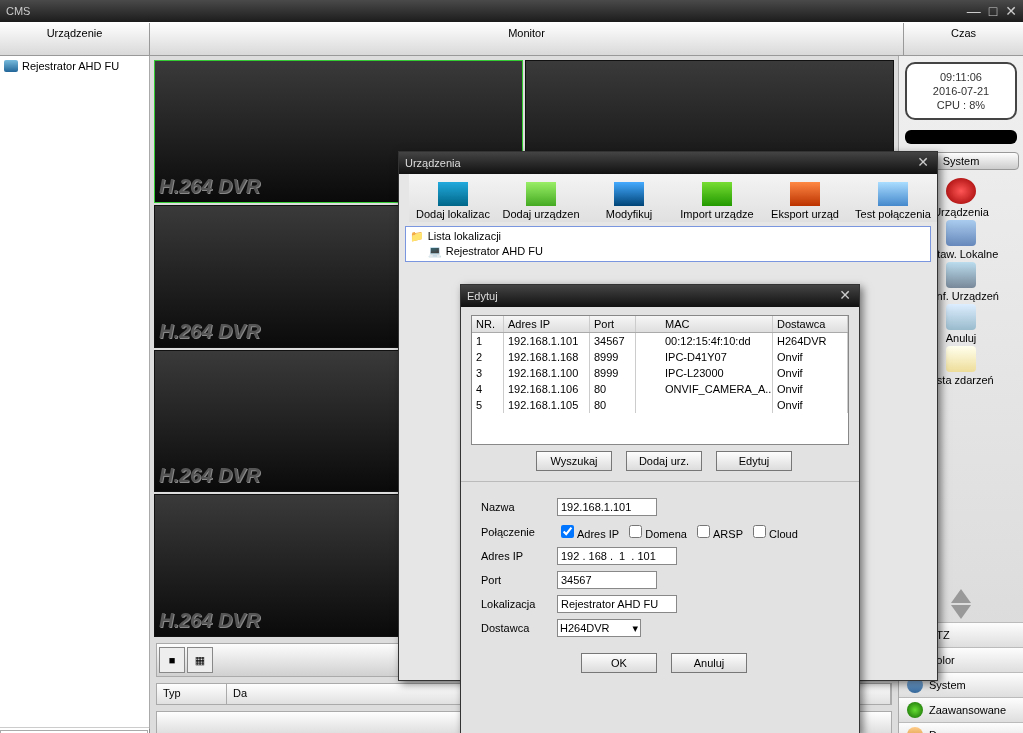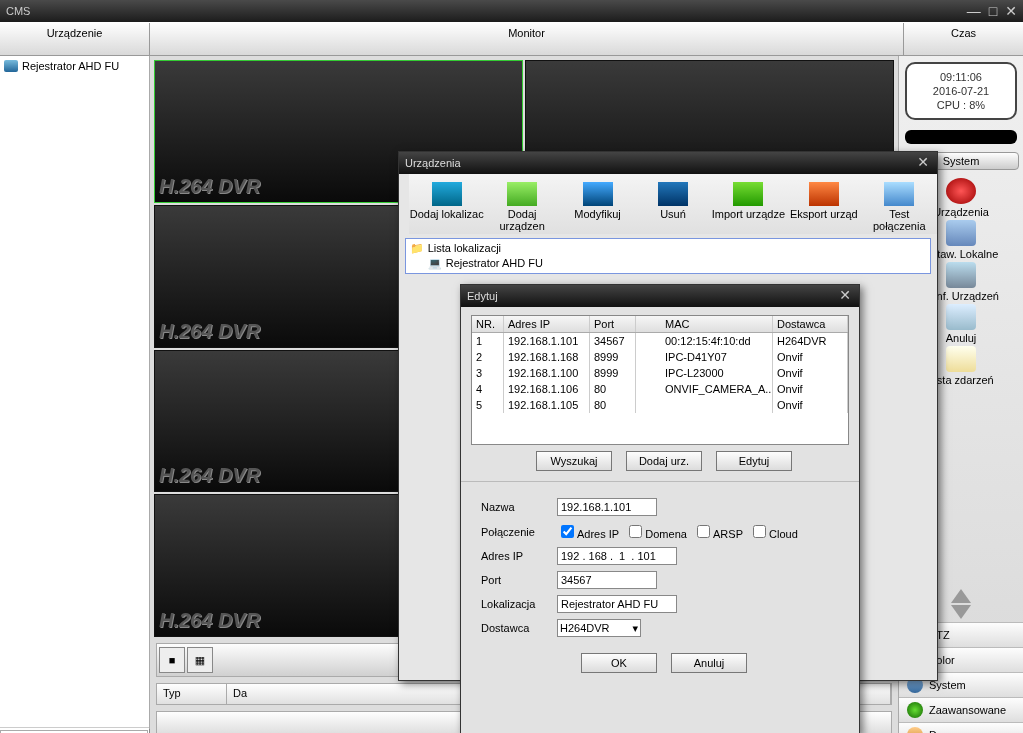--- a/index.html
+++ b/index.html
@@ -166,24 +166,20 @@
           </div>
         <div class="tool">
             <div class="tool-icon" style="background:linear-gradient(#9e6,#4a2)"></div>
             <div>Dodaj urządzen</div>
           </div>
         <div class="tool">
             <div class="tool-icon" style="background:linear-gradient(#4af,#047)"></div>
             <div>Modyfikuj</div>
           </div>
         <div class="tool">
-            <div class="tool-icon" style="background:linear-gradient(#27b,#036);border-radius:0"></div>
-            <div>Usuń</div>
-          </div>
-        <div class="tool">
             <div class="tool-icon" style="background:linear-gradient(#7d3,#290)"></div>
             <div>Import urządze</div>
           </div>
         <div class="tool">
             <div class="tool-icon" style="background:linear-gradient(#f84,#b30)"></div>
             <div>Eksport urząd</div>
           </div>
         <div class="tool">
             <div class="tool-icon" style="background:linear-gradient(#adf,#48c)"></div>
             <div>Test połączenia</div>

